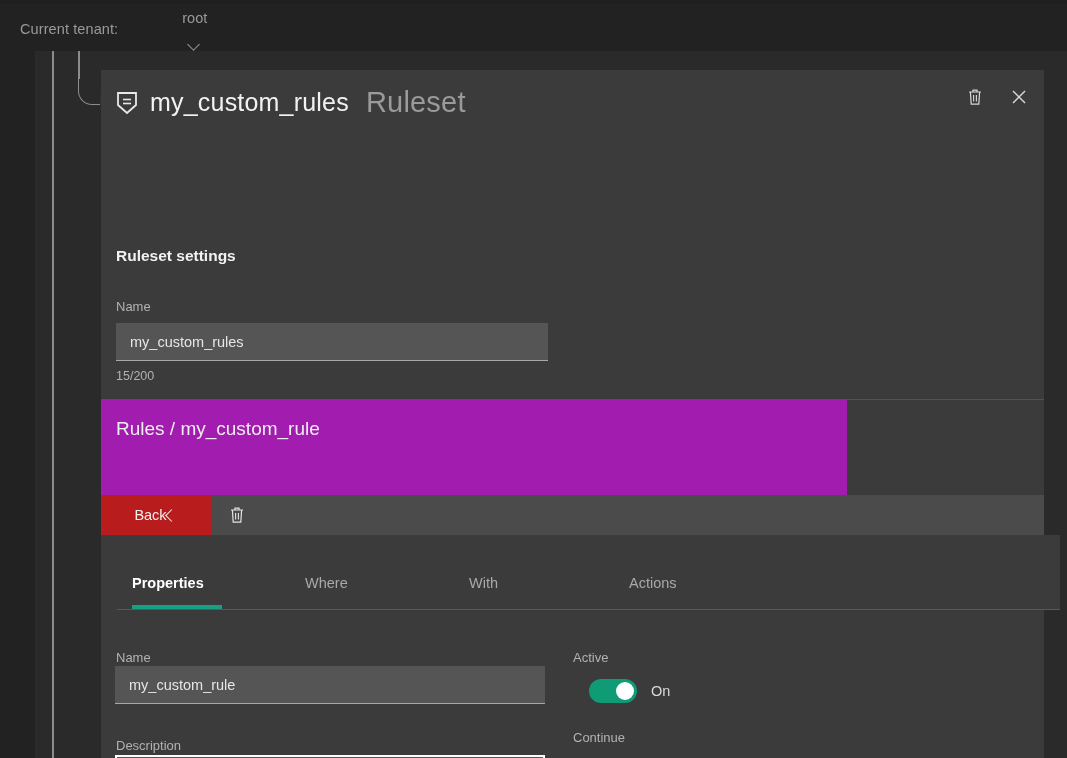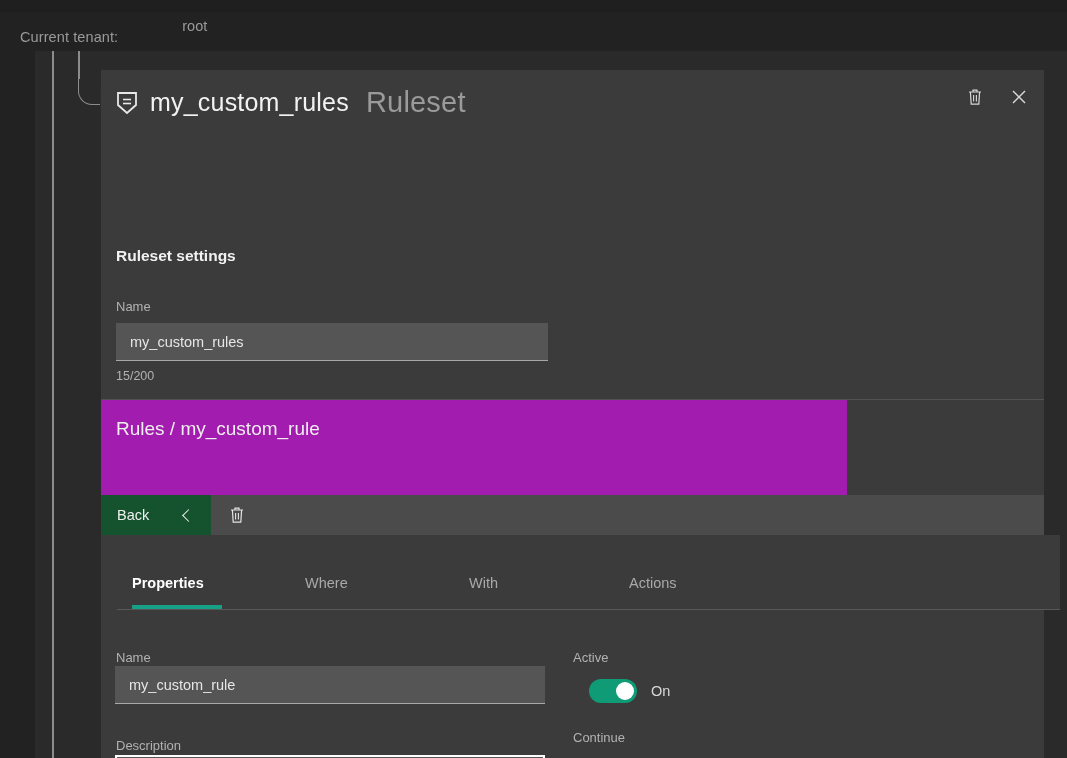--- a/index.html
+++ b/index.html
@@ -8,21 +8,21 @@
     height: 758px;
     overflow: hidden;
     background: #1f1f1f;
     font-family: "Liberation Sans", sans-serif;
     color: #e8e8e8;
   }
 
   
   .topbar {
     position: absolute;
-    left: 0; top: 12px;
+    left: 0; top: 4px;
     width: 1067px; height: 50px;
     background: #222222;
     border-bottom: 1px solid #141414;
     display: flex;
     align-items: center;
   }
   .topbar-label {
     margin-left: 20px;
     font-size: 14.5px;
     color: #9a9a9a;
@@ -206,28 +206,28 @@
   .toolbar {
     position: absolute;
     left: 0; top: 425px;
     width: 943px; height: 40px;
     background: #4b4b4b;
     display: flex;
     align-items: stretch;
   }
   .back-btn {
     width: 110px;
-    background: #14532d;
+    background: #b91c1c;
     border: none;
     color: #f0f0f0;
     font-size: 14.5px;
     font-family: "Liberation Sans", sans-serif;
     display: flex;
     align-items: center;
-    justify-content: space-between;
+    justify-content: center;
     padding: 0 16px 0 16px;
     cursor: pointer;
   }
   .chev-left {
     width: 9px; height: 9px;
     border-left: 1.6px solid #f0f0f0;
     border-bottom: 1.6px solid #f0f0f0;
     transform: rotate(45deg);
     margin-right: 2px;
   }

